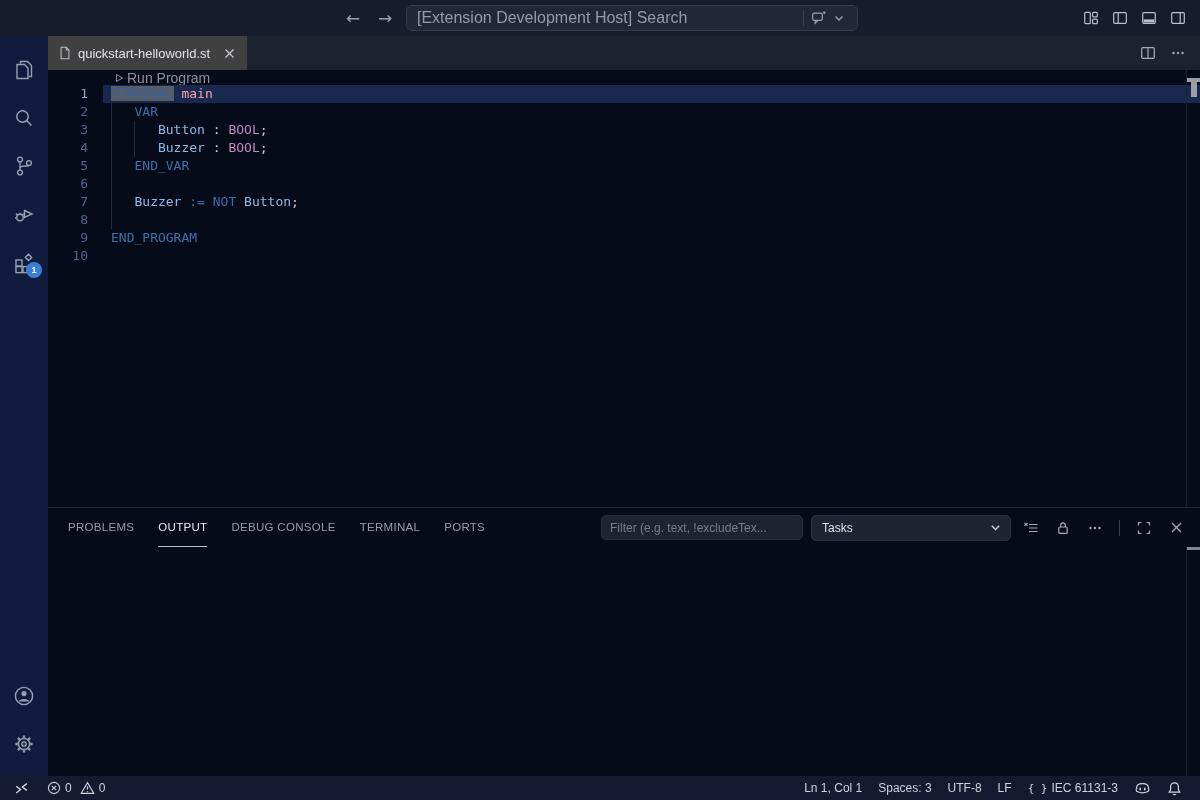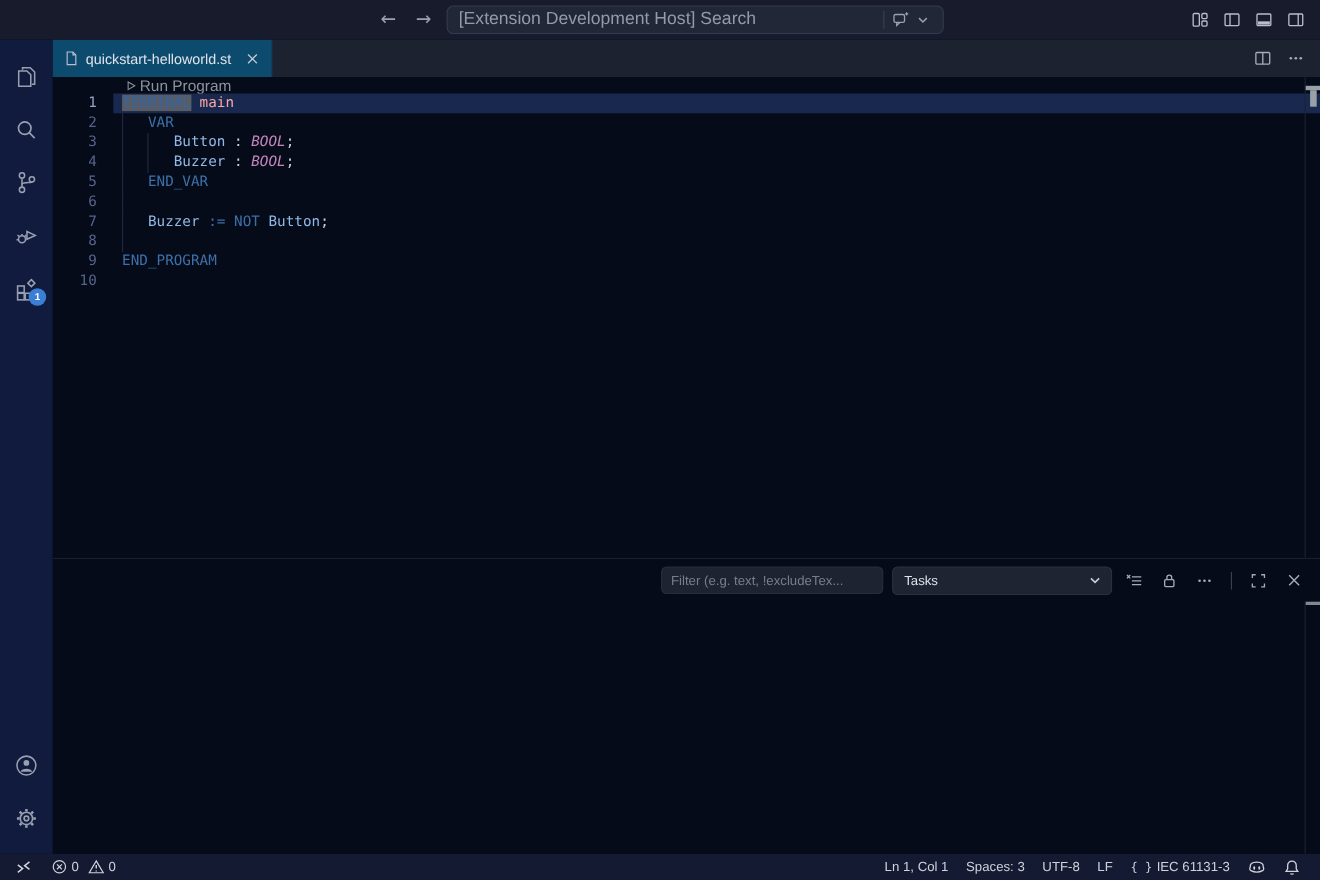--- a/index.html
+++ b/index.html
@@ -34,42 +34,42 @@
   .ab-bottom { display:flex; flex-direction:column; align-items:center; padding-bottom:8px; }
   .ab-badge { position:absolute; right:6px; bottom:8px; min-width:16px; height:16px;
     border-radius:8px; background:#3a7fd5; color:#fff; font-size:9px; font-weight:bold;
     display:flex; align-items:center; justify-content:center; }
 
   
   .editor-col { flex:1; display:flex; flex-direction:column; min-width:0; }
 
   
   .tabbar { height:34px; background:#1d2231; display:flex; align-items:stretch; }
-  .tab { width:200px; background:#0c4a6e; display:flex; align-items:center; padding:0 8px 0 10px;
+  .tab { width:200px; background:#404040; display:flex; align-items:center; padding:0 8px 0 10px;
     border-right:1px solid #20263a; }
   .tab-file-icon { margin-right:6px; display:flex; }
   .tab-label { color:#dfe3ea; font-size:13px; flex:1; white-space:nowrap; overflow:hidden; }
   .tab-close { display:flex; align-items:center; justify-content:center; width:20px; height:20px;
     border-radius:4px; }
   .tab-actions { margin-left:auto; display:flex; align-items:center; gap:14px; padding-right:14px; }
 
   
   .editor { position:relative; height:437px; background:#060b19; overflow:hidden; }
   .codelens { height:15px; display:flex; align-items:center; padding-left:67px; gap:3px;
     color:#8c919b; font-size:14px; }
   .code-area { position:relative; }
   .row { position:relative; height:18px; display:flex; align-items:center;
     font-family:"DejaVu Sans Mono", monospace; font-size:13px; line-height:18px; }
   .row .hl { position:absolute; left:55px; right:0; top:0; bottom:0; background:#18284f; }
   .ln { position:relative; width:40px; text-align:right; color:#56648c; flex:none;
     z-index:2; font-size:13px; }
   .row.active .ln { color:#93a2c6; }
   .code { position:relative; margin-left:23px; white-space:pre; z-index:2; }
   .guide { position:absolute; top:0; bottom:0; width:1px; background:#222b42; z-index:1; }
-  .tk-k { color:#3d70a9; } .tk-v { color:#8fb9e6; } .tk-t { color:#c586c0; font-style:italic; }
+  .tk-k { color:#3d70a9; } .tk-v { color:#8fb9e6; } .tk-t { color:#c586c0; }
   .tk-p { color:#ccd1da; } .tk-f { color:#fca5a5; } .tk-w { color:#d4d4d4; }
   .tk-s { color:#3465a4; background:#575c66; }
   .overview-ruler { position:absolute; top:0; right:0; bottom:0; width:14px;
     border-left:1px solid #1c2333; z-index:3; }
   .ruler-mark-h { position:absolute; top:8px; left:0; right:0; height:4px; background:#9aa0a8; }
   .ruler-mark-v { position:absolute; top:12px; left:4px; width:6px; height:15px; background:#9aa0a8; }
 
   
   .panel { height:269px; border-top:1px solid #20263a; background:#060b19;
     display:flex; flex-direction:column; }
@@ -317,20 +317,27 @@
           </div>
         </div>
       <div class="overview-ruler">
         <div class="ruler-mark-h"></div>
         <div class="ruler-mark-v"></div>
       </div>
     </div>
 
     <div class="panel">
       <div class="panel-header">
+        <div class="panel-tabs" id="panel-tabs">
+            <span class="ptab">PROBLEMS</span>
+            <span class="ptab active">OUTPUT</span>
+            <span class="ptab">DEBUG CONSOLE</span>
+            <span class="ptab">TERMINAL</span>
+            <span class="ptab">PORTS</span>
+          </div>
         <div class="panel-right">
           <input class="filter-input" placeholder="Filter (e.g. text, !excludeTex..." style="">
           <div class="tasks-select">
             <span class="tasks-label">Tasks</span>
             <svg width="13" height="13" viewBox="0 0 13 13" fill="none" stroke="#c8ccd4" stroke-width="1.5">
               <path d="M2.8 4.8 L6.5 8.5 L10.2 4.8"></path>
             </svg>
           </div>
           <span class="picon">
             <svg width="16" height="16" viewBox="0 0 16 16" fill="none" stroke="#a6acb8" stroke-width="1.2">

